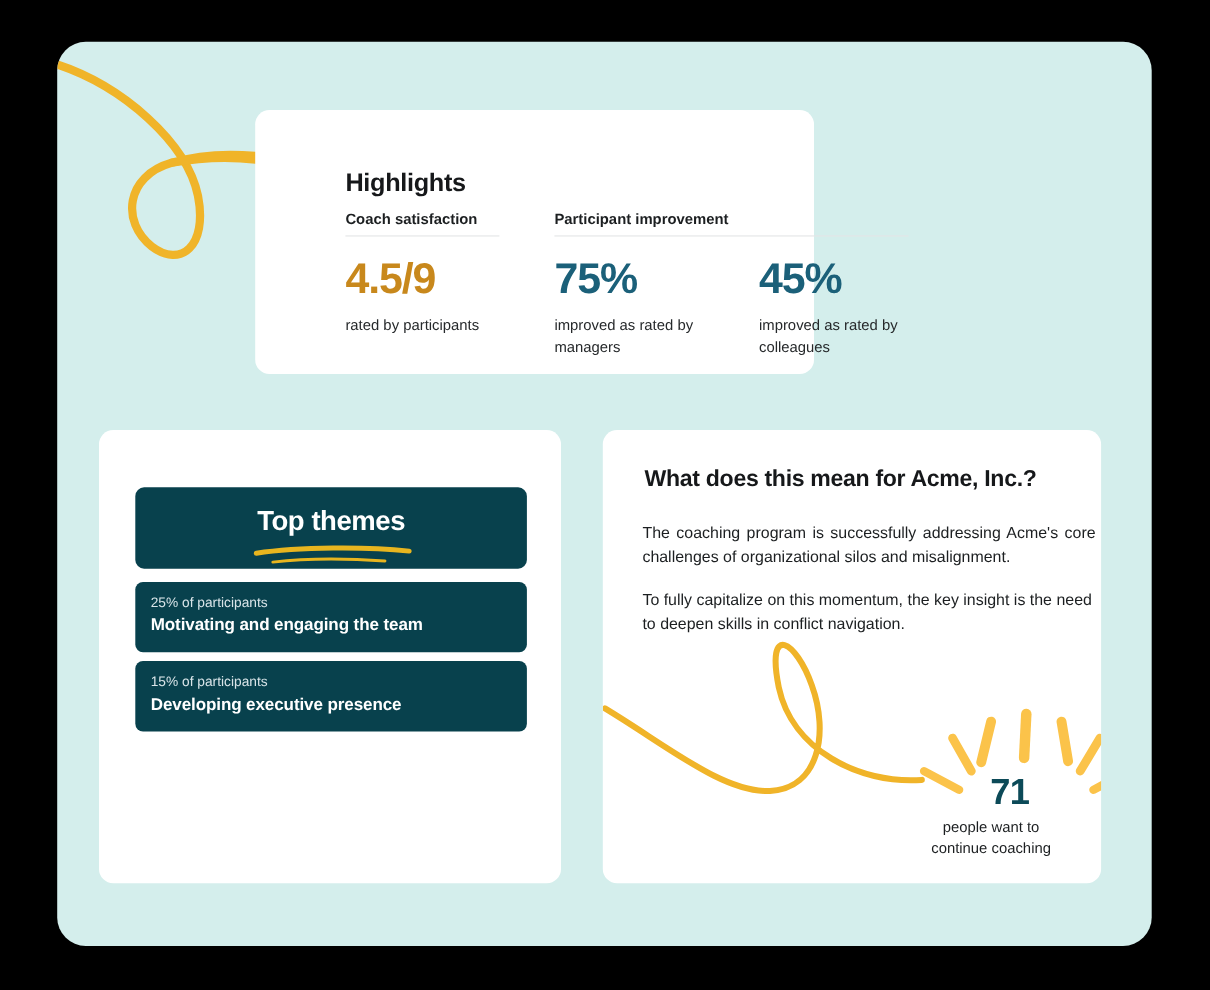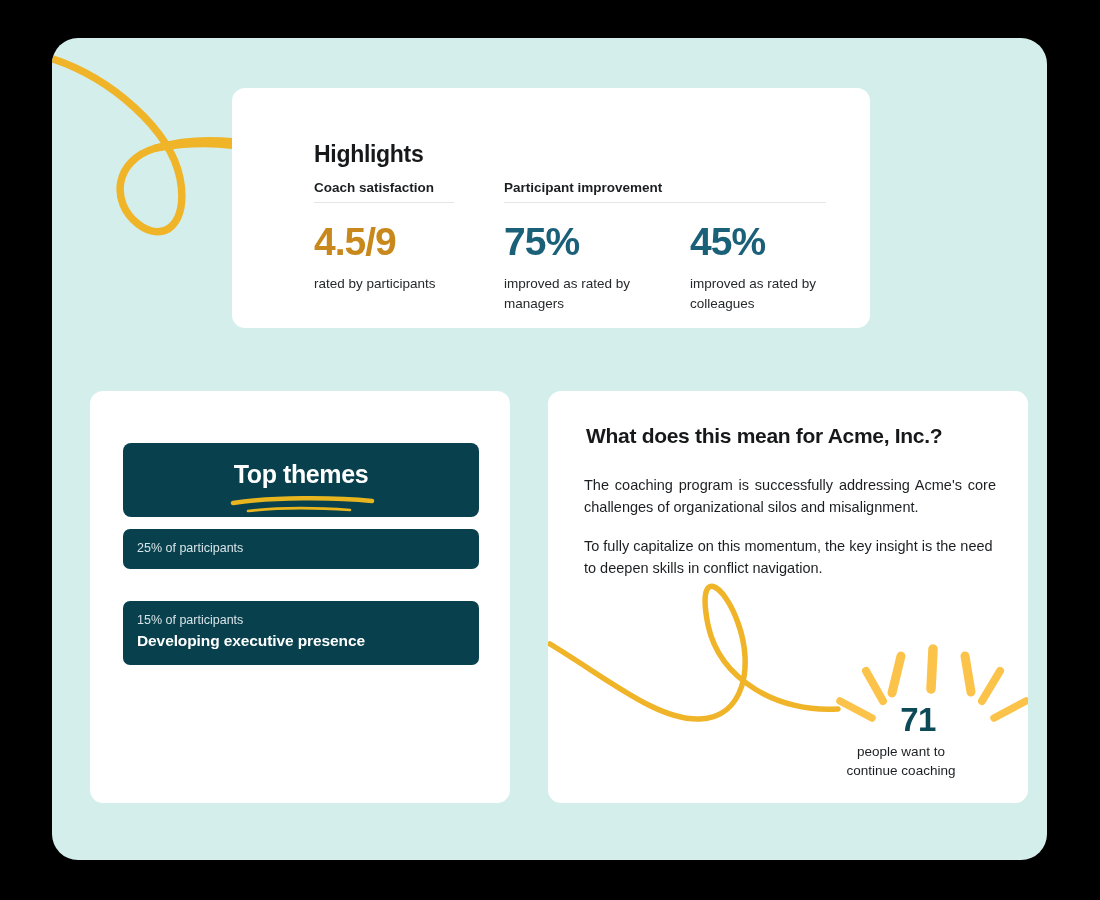--- a/index.html
+++ b/index.html
@@ -38,22 +38,22 @@
   
   .card {
     position: absolute;
     background: #FFFFFF;
     border-radius: 13px;
   }
 
   
   .card-highlights {
     left: 180px;
-    top: 50px;
-    width: 638px;
+    top: 62px;
+    width: 508px;
     height: 240px;
   }
   .hl-title {
     position: absolute;
     left: 82px;
     top: 53px;
     font-size: 23px;
     font-weight: bold;
     color: #16181A;
     letter-spacing: -0.3px;
@@ -149,23 +149,24 @@
     letter-spacing: -0.1px;
   }
   .theme-1 { top: 138px; }
   .theme-2 { top: 210px; }
   .theme-3 { top: 282px; }
 
   
   .card-meaning {
     left: 496px;
     top: 353px;
-    width: 480px;
+    width: 433px;
     height: 412px;
     overflow: hidden;
+    padding-left: 20px;
   }
   .meaning-title {
     position: absolute;
     left: 38px;
     top: 33px;
     font-size: 21px;
     font-weight: bold;
     color: #16181A;
     letter-spacing: -0.3px;
   }
@@ -254,20 +255,21 @@
     <div class="themes-header">
       <div class="themes-header-text">Top themes</div>
       <svg class="themes-underline" viewBox="0 0 145 20" xmlns="http://www.w3.org/2000/svg">
         <path d="M3 8 C 42 2, 104 2, 142 6" fill="none" stroke="#E8B51F" stroke-width="4.5" stroke-linecap="round"></path>
         <path d="M18 16 C 52 12, 92 13, 120 15" fill="none" stroke="#E8B51F" stroke-width="2.6" stroke-linecap="round"></path>
       </svg>
     </div>
 
     <div class="theme-item theme-1">
       <div class="theme-pct">25% of participants</div>
+      <div class="theme-name">Motivating and engaging the team</div>
     </div>
 
     <div class="theme-item theme-2">
       <div class="theme-pct">15% of participants</div>
       <div class="theme-name">Developing executive presence</div>
     </div>
 
   </div>
 
   <div class="card card-meaning">

